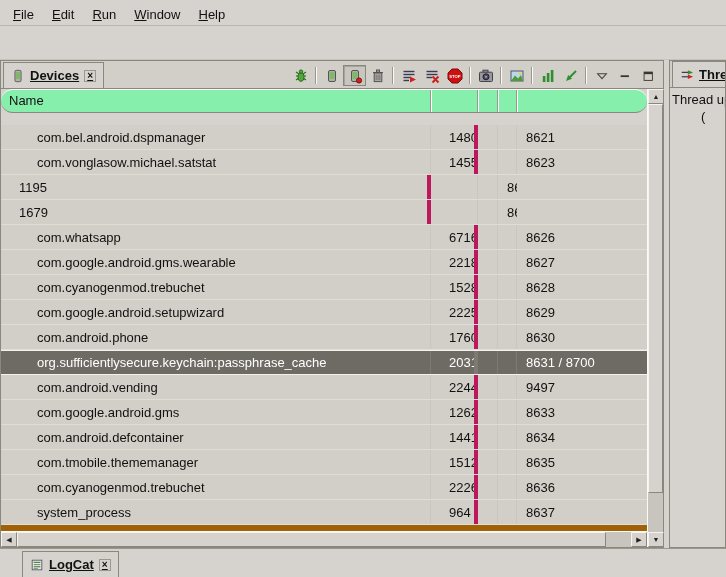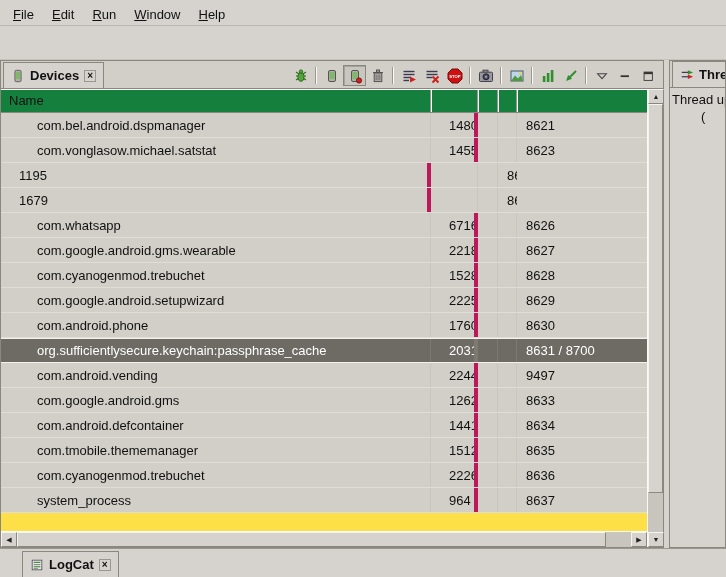--- a/index.html
+++ b/index.html
@@ -33,51 +33,51 @@
   .tabbar {
     grid-column:1 / span 2;
     display:flex; align-items:flex-end;
     background:#d2cfc8; border-bottom:1px solid #8a877f;
     overflow:hidden; white-space:nowrap;
   }
   .tab {
     display:flex; align-items:center; gap:5px;
     height:26px; margin-left:2px; padding:0 7px;
     background:#d6d3ce; border:1px solid #8a877f; border-bottom:none;
-    font-weight:bold; cursor:default; flex:none;
+    font-weight:bold; cursor:default; flex:none;text-decoration:underline;
   }
   .tab-close {
     display:inline-block; width:12px; height:12px; line-height:10px;
     font-size:10px; text-align:center; border:1px solid #9a978f;
     background:#d6d3ce; cursor:pointer;
   }
   
   .view-toolbar { margin-left:auto; display:flex; align-items:center; padding:0 4px 2px 0; }
   .icon-btn {
     width:23px; height:21px; display:flex; align-items:center; justify-content:center;
     cursor:pointer; border:1px solid transparent;
   }
   .icon-btn.pressed { border:1px solid #8a877f; background:#c9c6bf;
      box-shadow:inset 1px 1px 0 #a7a49d; }
   .tsep { width:0; height:17px; border-left:1px solid #9a978f; border-right:1px solid #fbfaf7; margin:0 3px; }
 
   
   .cols { display:grid; grid-template-columns:430px 47px 20px 19px 1fr; }
   .thead {
-    grid-column:1; background:#15803d;
-    border-top:1px solid #fdfdfb; border-bottom:1px solid #8a877f;
+    grid-column:1; background:#86efac;
+    border-top:1px solid #fdfdfb; border-bottom:1px solid #8a877f;border-radius:12px;
   }
   .thead .hcell {
     padding-left:8px; line-height:22px; overflow:hidden;
     border-right:1px solid #9a978f;
   }
   .thead .hcell + .hcell { border-left:1px solid #fdfdfb; }
   .thead .hcell:last-child { border-right:none; }
 
-  .tbody { grid-column:1; background:#fde047; overflow:hidden; position:relative; }
+  .tbody { grid-column:1; background:#a16207; overflow:hidden; position:relative;margin-top:12px; }
   .row { height:25px; align-items:center; border-bottom:1px solid #e0ddd6;
          background:#d2cfc8; cursor:default; }
   .row .cell { overflow:hidden; white-space:nowrap; height:100%; display:flex; align-items:center; }
   .row .c-name { padding-left:36px; border-right:1px solid #c9c6bf; }
   .row .c-pid  { padding-left:18px; border-right:4px solid #be185d;text-align:center; }
   .row .c-s1, .row .c-s2 { border-right:1px solid #c9c6bf; }
   .row .c-port { padding-left:9px; }
   .row.selected { background:#6e6b64; color:#fff; border-top:1px solid #f2f1ee;
         border-bottom:1px solid #f2f1ee; }
   .row.selected .c-name, .row.selected .c-pid,

